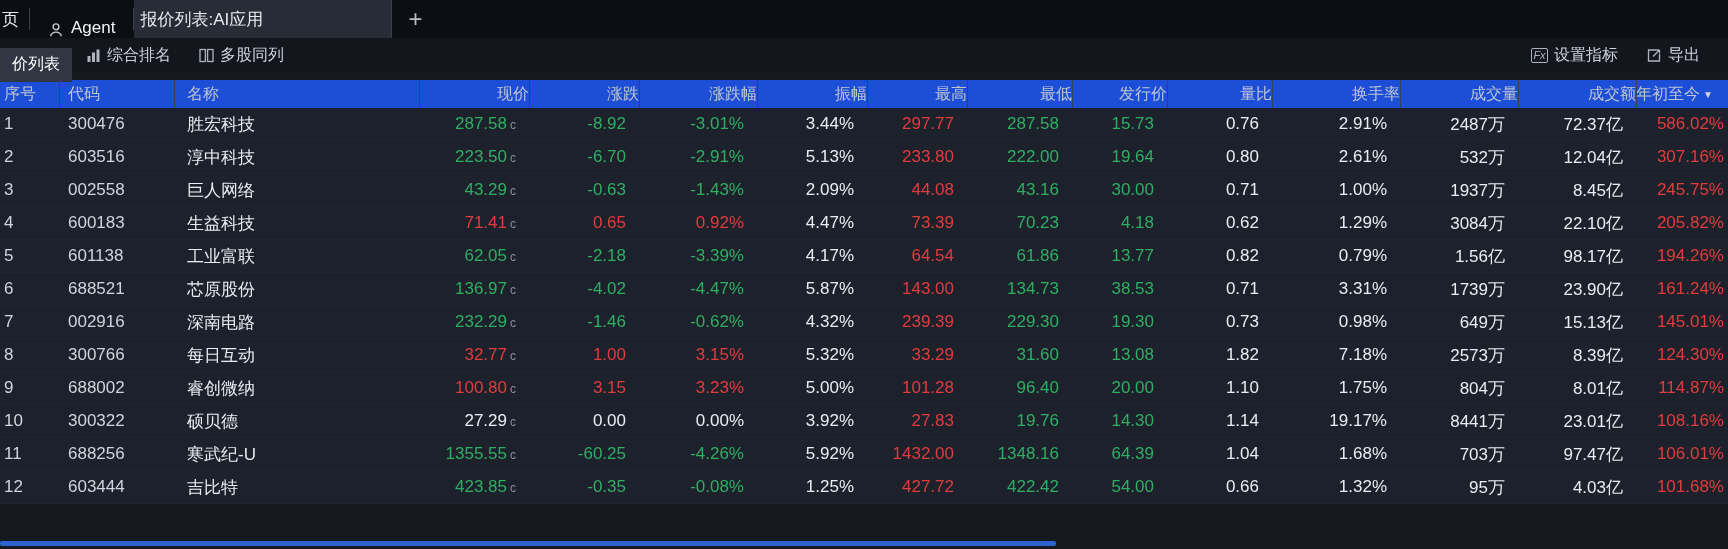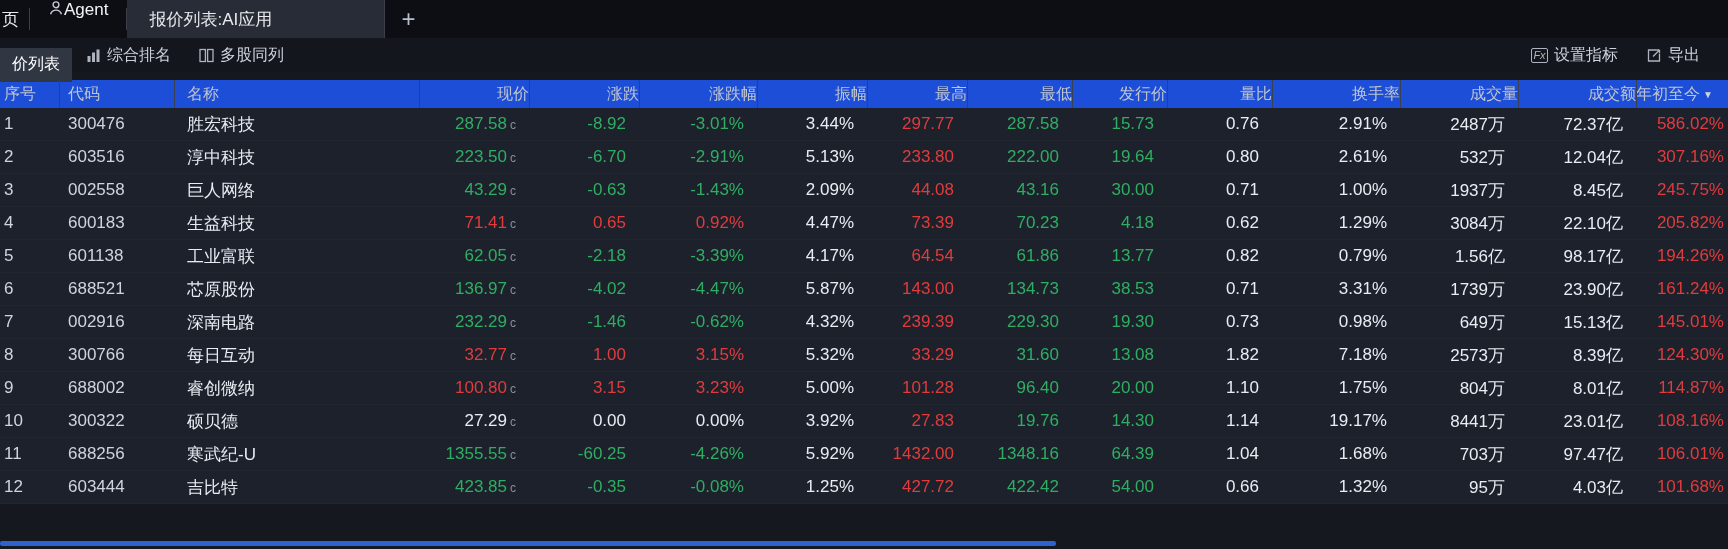--- a/index.html
+++ b/index.html
@@ -5,22 +5,22 @@
   * { margin:0; padding:0; box-sizing:border-box; }
   body { background:#0b0d11; font-family:"Liberation Sans","DejaVu Sans",sans-serif; }
   .app { position:relative; width:1728px; height:549px; background:#15181e; overflow:hidden;
          --cols:60px 115px 245px 110px 110px 118px 110px 100px 105px 95px 105px 128px 118px 118px 91px;
          --red:#e03c3c; --green:#2fae62; --white:#e9ecf2; }
 
   
   .tabbar { height:38px; background:#0c0e13; display:flex; align-items:stretch; }
   .tab-partial { display:flex; align-items:center; padding:0 10px 0 2px; color:#e8eaee; font-size:17px; }
   .vdiv { width:1px; height:22px; background:#3a3f4a; align-self:center; }
-  .tab-agent { display:flex; align-items:flex-start; padding:0 18px; color:#f0f2f5; font-size:17px; cursor:pointer; }
-  .tab-quote { display:flex; align-items:center; padding:0 22px; min-width:258px; background:#282c36; color:#e8eaee; font-size:17px; border-right:1px solid #3a3f4a; cursor:pointer; }
+  .tab-agent { display:flex; align-items:flex-end; gap:7px; padding:0 18px; color:#f0f2f5; font-size:17px; cursor:pointer; }
+  .tab-quote { display:flex; align-items:center; padding:0 6px; min-width:258px; background:#282c36; color:#e8eaee; font-size:17px; border-right:1px solid #3a3f4a; cursor:pointer; }
   .tab-add { display:flex; align-items:center; padding:0 16px; color:#b9bfc9; font-size:24px; font-weight:300; cursor:pointer; }
 
   
   .toolbar { height:34px; background:#13161c; display:flex; align-items:center; justify-content:space-between; padding-right:14px; }
   .tb-left, .tb-right { display:flex; align-items:center; height:100%; }
   .tb-item { display:flex; align-items:center; gap:6px; color:#cdd2db; font-size:16px; padding:0 14px; height:100%; cursor:pointer; }
   .tb-item.selected { background:#30364222; background:#303642; color:#fff; padding:0 12px;margin-top:19px; }
   .tb-icon { display:inline-flex; align-items:center; }
   .fx-box { display:inline-flex; align-items:center; justify-content:center; width:17px; height:15px; border:1px solid #aeb4bf; border-radius:2px; font-size:11px; color:#aeb4bf; font-style:italic; }
 

